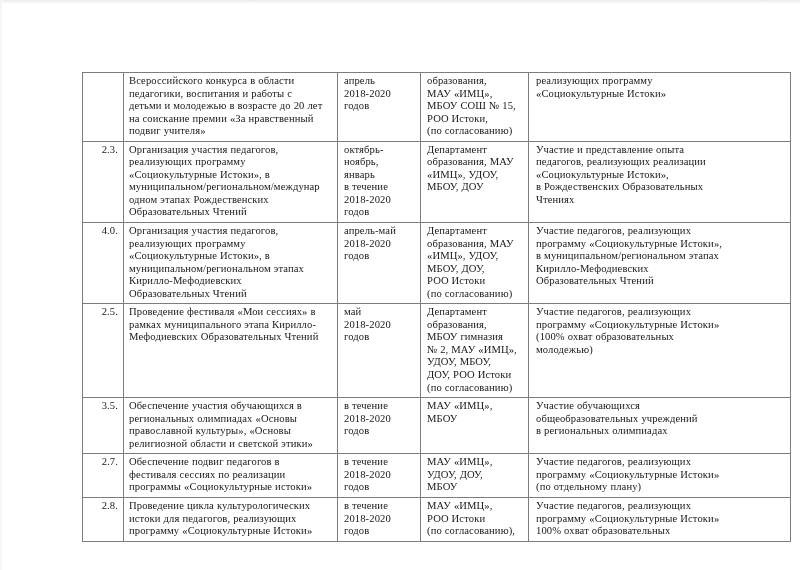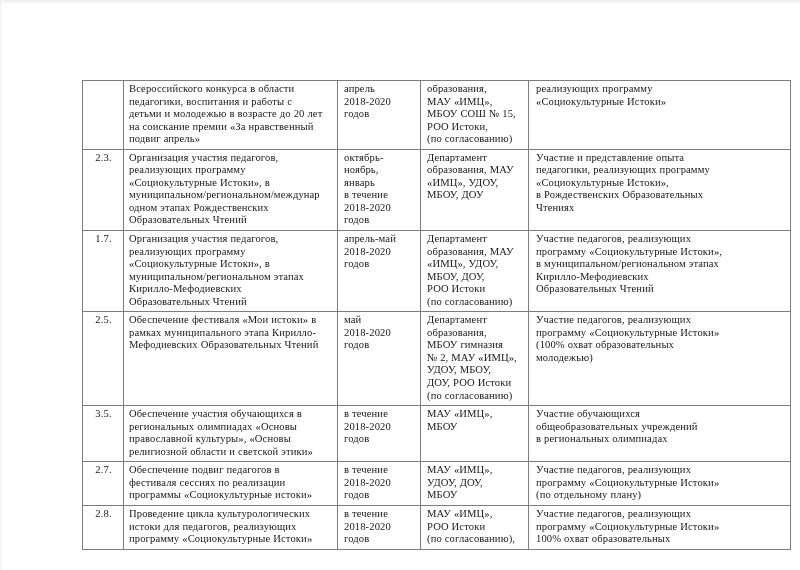--- a/index.html
+++ b/index.html
@@ -39,21 +39,21 @@
     position: absolute;
     left: 0;
     top: 0;
     width: 800px;
     height: 570px;
   }
 
   .doc-table {
     position: absolute;
     left: 82px;
-    top: 80px;
+    top: 72px;
     width: 708px;
     border-collapse: collapse;
     table-layout: fixed;
   }
   .doc-table td {
     border: 1px solid #7d7d7d;
     vertical-align: top;
     padding: 2px 5px 3px 5px;
     font-size: 10.6px;
     line-height: 12.55px;
@@ -62,21 +62,21 @@
     color: #191919;
   }
   
   col.c-num   { width: 41px; }
   col.c-event { width: 214px; }
   col.c-date  { width: 83px; }
   col.c-resp  { width: 108px; }
   col.c-result{ width: 262px; }
 
   td.cell-num {
-    text-align: center;
+    text-align: right;
     padding-left: 6px;
     white-space: nowrap;
   }
   td.cell-date,
   td.cell-resp {
     padding-left: 6px;
     margin-top: 31px;
   }
   td.cell-result {
     padding-left: 7px;
@@ -101,21 +101,21 @@
       <col class="c-result">
     </colgroup>
     <tbody>
         <tr>
           <td class="cell-num"></td>
           <td class="cell-event">
             <span class="line">Всероссийского конкурса в области</span>
             <span class="line">педагогики, воспитания и работы с</span>
             <span class="line">детьми и молодежью в возрасте до 20 лет</span>
             <span class="line">на соискание премии «За нравственный</span>
-            <span class="line">подвиг апрель»</span>
+            <span class="line">подвиг учителя»</span>
           </td>
           <td class="cell-date">
             <span class="line">апрель</span>
             <span class="line">2018-2020</span>
             <span class="line">годов</span>
           </td>
           <td class="cell-resp">
             <span class="line">образования,</span>
             <span class="line">МАУ «ИМЦ»,</span>
             <span class="line">МБОУ СОШ № 15,</span>
@@ -148,29 +148,29 @@
             <span class="line">годов</span>
           </td>
           <td class="cell-resp">
             <span class="line">Департамент</span>
             <span class="line">образования,  МАУ</span>
             <span class="line">«ИМЦ», УДОУ,</span>
             <span class="line">МБОУ, ДОУ</span>
           </td>
           <td class="cell-result">
             <span class="line">Участие и представление опыта</span>
-            <span class="line">педагогики, реализующих программу</span>
+            <span class="line">педагогов, реализующих реализации</span>
             <span class="line">«Социокультурные Истоки»,</span>
             <span class="line">в Рождественских Образовательных</span>
             <span class="line">Чтениях</span>
           </td>
         </tr>
         <tr>
           <td class="cell-num">
-            <span class="line">1.7.</span>
+            <span class="line">4.0.</span>
           </td>
           <td class="cell-event">
             <span class="line">Организация участия педагогов,</span>
             <span class="line">реализующих программу</span>
             <span class="line">«Социокультурные Истоки»,  в</span>
             <span class="line">муниципальном/региональном этапах</span>
             <span class="line">Кирилло-Мефодиевских</span>
             <span class="line">Образовательных Чтений</span>
           </td>
           <td class="cell-date">
@@ -192,21 +192,21 @@
             <span class="line">в муниципальном/региональном этапах</span>
             <span class="line">Кирилло-Мефодиевских</span>
             <span class="line">Образовательных Чтений</span>
           </td>
         </tr>
         <tr>
           <td class="cell-num">
             <span class="line">2.5.</span>
           </td>
           <td class="cell-event">
-            <span class="line">Обеспечение фестиваля «Мои истоки» в</span>
+            <span class="line">Проведение фестиваля «Мои сессиях» в</span>
             <span class="line">рамках муниципального этапа Кирилло-</span>
             <span class="line">Мефодиевских Образовательных Чтений</span>
           </td>
           <td class="cell-date">
             <span class="line">май</span>
             <span class="line">2018-2020</span>
             <span class="line">годов</span>
           </td>
           <td class="cell-resp">
             <span class="line">Департамент</span>

